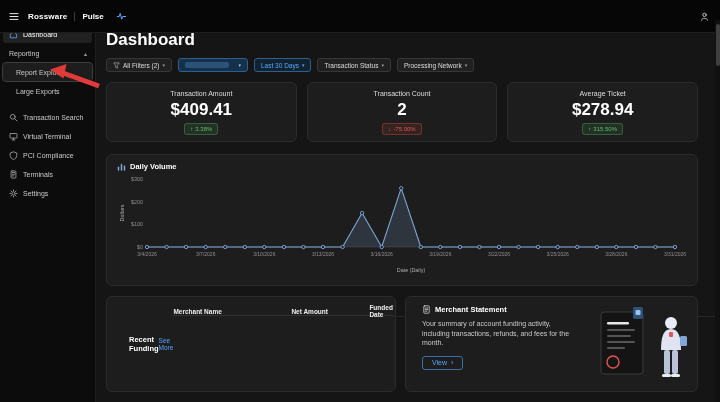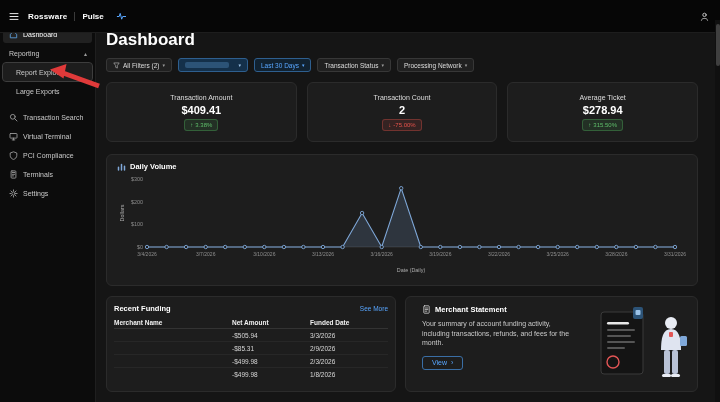--- a/index.html
+++ b/index.html
@@ -43,33 +43,33 @@
   .filter-merchant .carr{color:#9cc3e8}
   .merchant-redaction{width:44px;height:6px;background:#2c5377;border-radius:2px}
   .filter-date{background:#112231;border-color:#2e5f8f;color:#58a6ff}
   .filter-date .carr{color:#58a6ff}
   .funnel{width:7px;height:7px;color:#bbb;display:flex;align-items:center}
 
   .metrics{display:flex;gap:10px;margin-top:10px}
   .metric-card{flex:1;height:60px;background:#1d1d1d;border:1px solid #2b2b2b;border-radius:6px;
     display:flex;flex-direction:column;align-items:center;justify-content:center;gap:3px}
   .metric-label{font-size:7px;color:#ddd}
-  .metric-value{font-size:11px;font-weight:bold;color:#fff}
+  .metric-value{font-size:17px;font-weight:bold;color:#fff}
   .badge{display:inline-flex;align-items:center;gap:2px;font-size:6px;padding:1px 5px;border-radius:3px;line-height:8px}
   .badge.up{background:rgba(82,186,96,.12);color:#5fbf6b;border:1px solid rgba(82,186,96,.35)}
   .badge.down{background:rgba(229,83,75,.12);color:#e5534b;border:1px solid rgba(229,83,75,.35)}
 
   .chart-card{margin-top:12px;height:132px;background:#1d1d1d;border:1px solid #2b2b2b;border-radius:6px;padding:7px 10px 3px}
   .chart-head{display:flex;align-items:center;gap:4px;font-size:7.5px;font-weight:bold;color:#fff;margin-bottom:0}
   .chart-head .ico{width:9px;height:9px;color:#7fa8d9;display:flex;align-items:center}
   .chart-host svg{overflow:visible;display:block}
 
   .bottom{display:flex;gap:9px;margin-top:10px;height:96px}
   .panel{background:#1d1d1d;border:1px solid #2b2b2b;border-radius:6px}
-  .funding-card{width:290px;padding:7px 7px 4px;display:flex;flex-direction:column}
+  .funding-card{width:290px;padding:7px 22px 4px;display:flex;flex-direction:row}
   .card-head{display:flex;align-items:center;justify-content:space-between;font-size:7.5px;font-weight:bold;color:#fff;margin-bottom:4px}
   .see-more{font-size:6.5px;font-weight:normal;color:#58a6ff;cursor:pointer;text-decoration:none}
   .f-row{display:grid;grid-template-columns:118px 78px 1fr;align-items:center;height:13px;
     font-size:6.5px;color:#d7d7d7;border-bottom:1px solid #272727}
   .f-row.f-head{font-weight:bold;color:#f0f0f0;border-bottom:1px solid #333;height:12px}
   .f-row:last-child{border-bottom:none}
   .merchant-bar{width:58px;height:7px;background:#424242;border-radius:2px}
 
   .statement-card{flex:1;padding:8px 16px;position:relative;overflow:hidden}
   .stmt-head{display:flex;align-items:center;gap:4px;font-size:7.5px;font-weight:bold;color:#fff}

